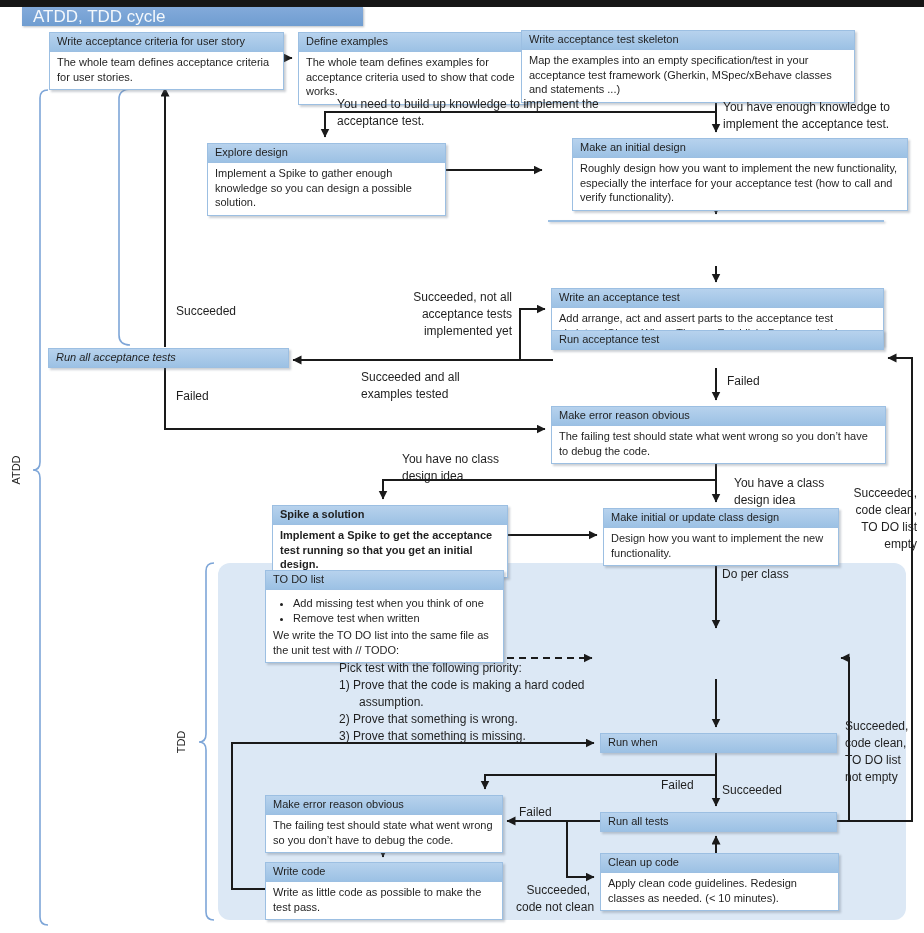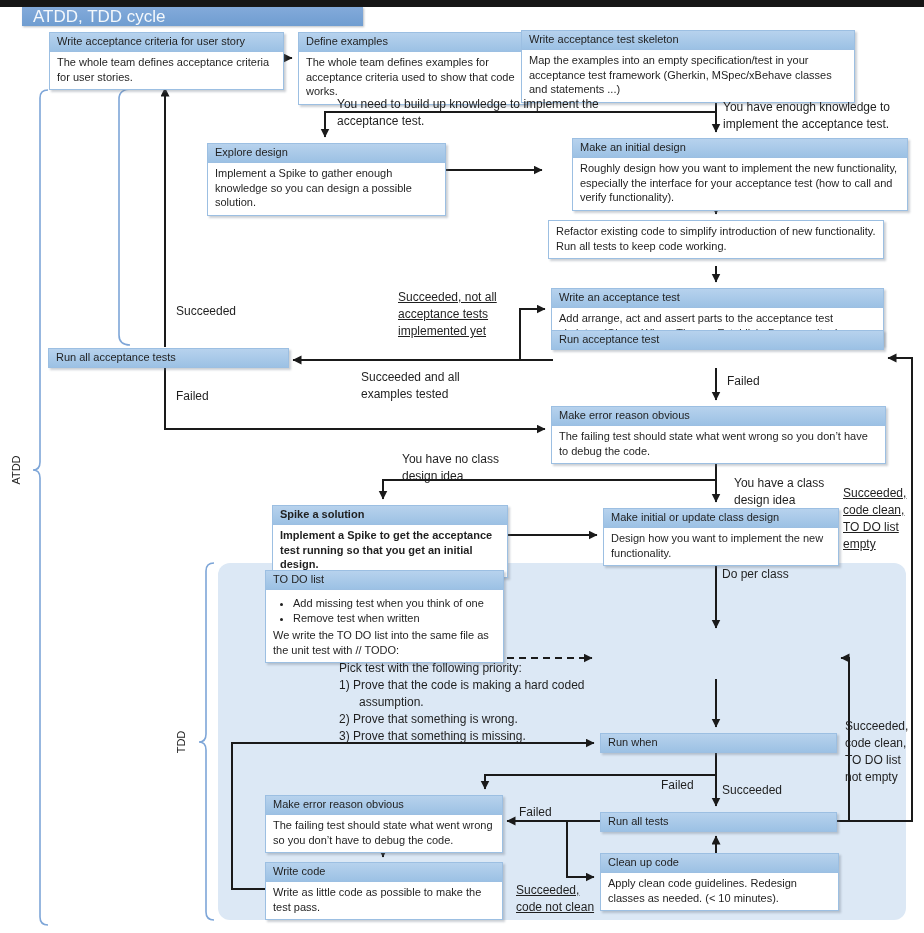--- a/index.html
+++ b/index.html
@@ -26,21 +26,21 @@
   .node-header{
     background:linear-gradient(#b7d2ed,#9cc1e4);
     padding:2px 7px 3px;line-height:13px;border-bottom:1px solid #9cbfe2;
   }
   .node-body{padding:3px 7px 5px;line-height:14.5px;background:#ffffff;}
   .node.bar{box-shadow:1.5px 1.5px 2px rgba(110,120,135,.35);}
   .node.bar .node-header{border-bottom:none;}
   .todo-bullets{margin:3px 0 3px 6px;padding-left:14px;}
   .todo-bullets li{margin:0;padding:0;}
   .lbl{position:absolute;z-index:4;font-size:12px;line-height:17px;white-space:pre;}
-  .lbl.r{text-align:left;text-decoration:underline;}
+  .lbl.r{text-align:right;}
 </style>
 </head>
 <body>
 
 <div class="stage">
 
   <div class="topbar"></div>
   <div class="titlebar">
     <span>ATDD, TDD cycle</span>
   </div>
@@ -110,30 +110,29 @@
 
   <div class="node" style="left:207px;top:143px;width:237px;">
     <div class="node-header">Explore design</div>
     <div class="node-body">Implement a Spike to gather enough knowledge so you can design a possible solution.</div>
   </div>
   <div class="node" style="left:548px;top:138px;width:334px;margin-left:24px;">
     <div class="node-header">Make an initial design</div>
     <div class="node-body">Roughly design how you want to implement the new functionality, especially the interface for your acceptance test (how to call and verify functionality).</div>
   </div>
   <div class="node" style="left:548px;top:220px;width:334px;">
-    <div class="node-body">Refactor existing code to simplify introduction of new functionality. Run all tests to keep code working.</div>
   </div>
   <div class="node" style="left:551px;top:288px;width:331px;">
     <div class="node-header">Write an acceptance test</div>
     <div class="node-body">Add arrange, act and assert parts to the acceptance test skeleton (Given, When, Then or Establish, Because, It ...).</div>
   </div>
   <div class="node bar" style="left:551px;top:330px;width:331px;">
     <div class="node-header">Run acceptance test</div>
   </div>
-  <div class="node bar" style="left:48px;top:348px;width:239px;">
+  <div class="node bar" style="left:48px;top:348px;width:239px;font-style:italic;">
     <div class="node-header">Run all acceptance tests</div>
   </div>
   <div class="node" style="left:551px;top:406px;width:333px;">
     <div class="node-header">Make error reason obvious</div>
     <div class="node-body">The failing test should state what went wrong so you don’t have to debug the code.</div>
   </div>
   <div class="node" style="left:272px;top:505px;width:234px;font-weight:bold;">
     <div class="node-header">Spike a solution</div>
     <div class="node-body">Implement a Spike to get the acceptance test running so that you get an initial design.</div>
   </div>

